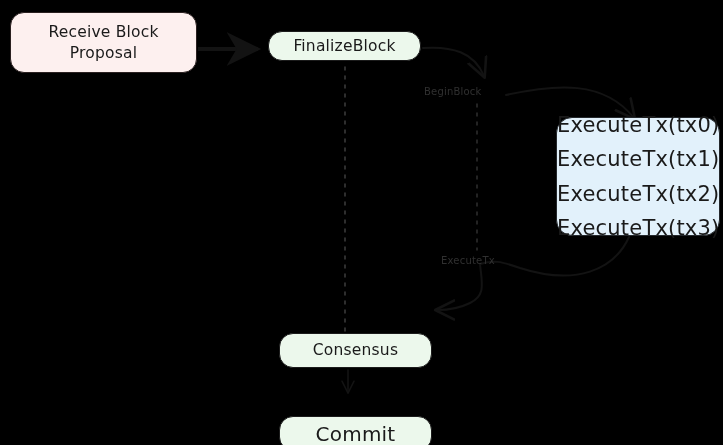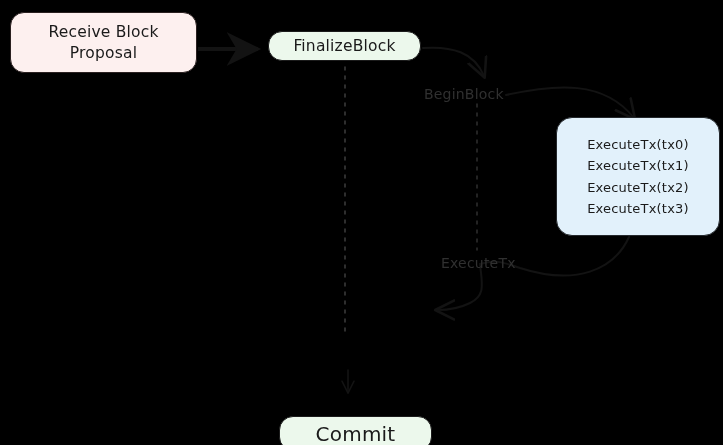--- a/index.html
+++ b/index.html
@@ -54,38 +54,38 @@
   #node-finalize-block {
     left: 268px; top: 31px;  width: 153px; height: 30px;
     background: #ecf8ec;
     font-size: 15.5px;
   }
   #node-execute-tx {
     left: 556px; top: 117px; width: 164px; height: 119px;
     background: #e2f1fb;
     border-color: #24282c;
     border-radius: 16px;
-    font-size: 13px;
+    font-size: 21px;
     line-height: 1.62;
   }
   #node-consensus {
     left: 279px; top: 333px; width: 153px; height: 35px;
     background: #ecf8ec;
     font-size: 15.5px;
   }
   #node-commit {
     left: 279px; top: 416px; width: 153px; height: 35px;
     background: #ecf8ec;
     font-size: 20px;
   }
   .edge-label {
     position: absolute;
     color: #303030;
     font-family: "DejaVu Sans", sans-serif;
-    font-size: 14px;
+    font-size: 10px;
     letter-spacing: 0.2px;
     white-space: nowrap;
     z-index: 2;
   }
   #label-begin-block { left: 424px; top: 86px; }
   #label-end-block   { left: 441px; top: 255px; }
 </style>
 </head>
 <body>
 
@@ -143,20 +143,23 @@
     <span class="node-label">FinalizeBlock</span>
   </div>
 
   <div class="node" id="node-execute-tx">
     <span class="node-label">ExecuteTx(tx0)
 ExecuteTx(tx1)
 ExecuteTx(tx2)
 ExecuteTx(tx3)</span>
   </div>
 
+  <div class="node" id="node-consensus">
+    <span class="node-label">Consensus</span>
+  </div>
 
   <div class="node" id="node-commit">
     <span class="node-label">Commit</span>
   </div>
 
   <div class="edge-label" id="label-begin-block">BeginBlock</div>
 
   <div class="edge-label" id="label-end-block">ExecuteTx</div>
 
 </div>

